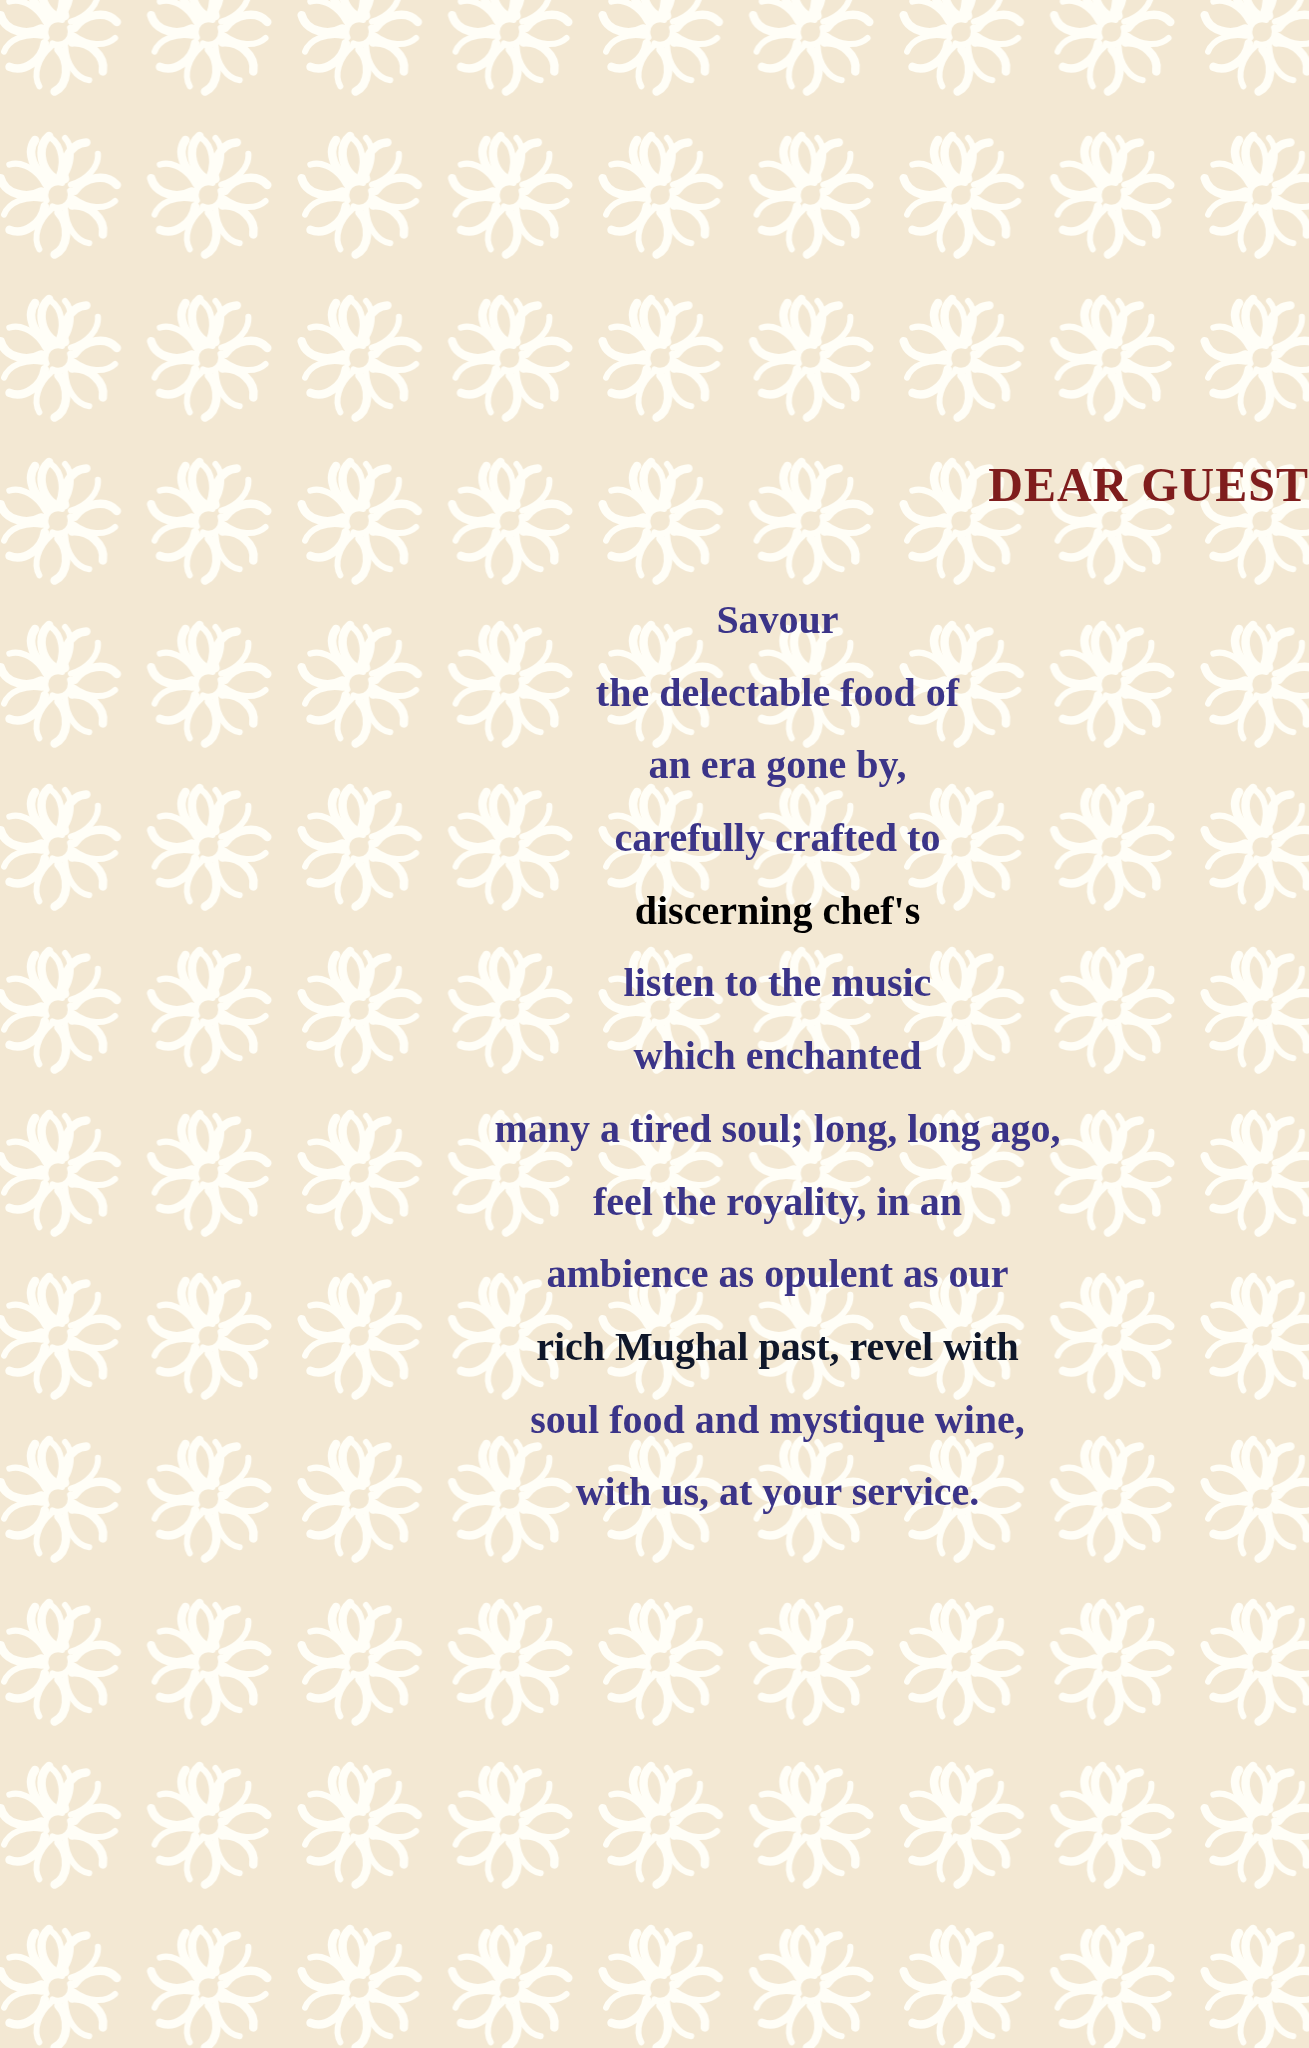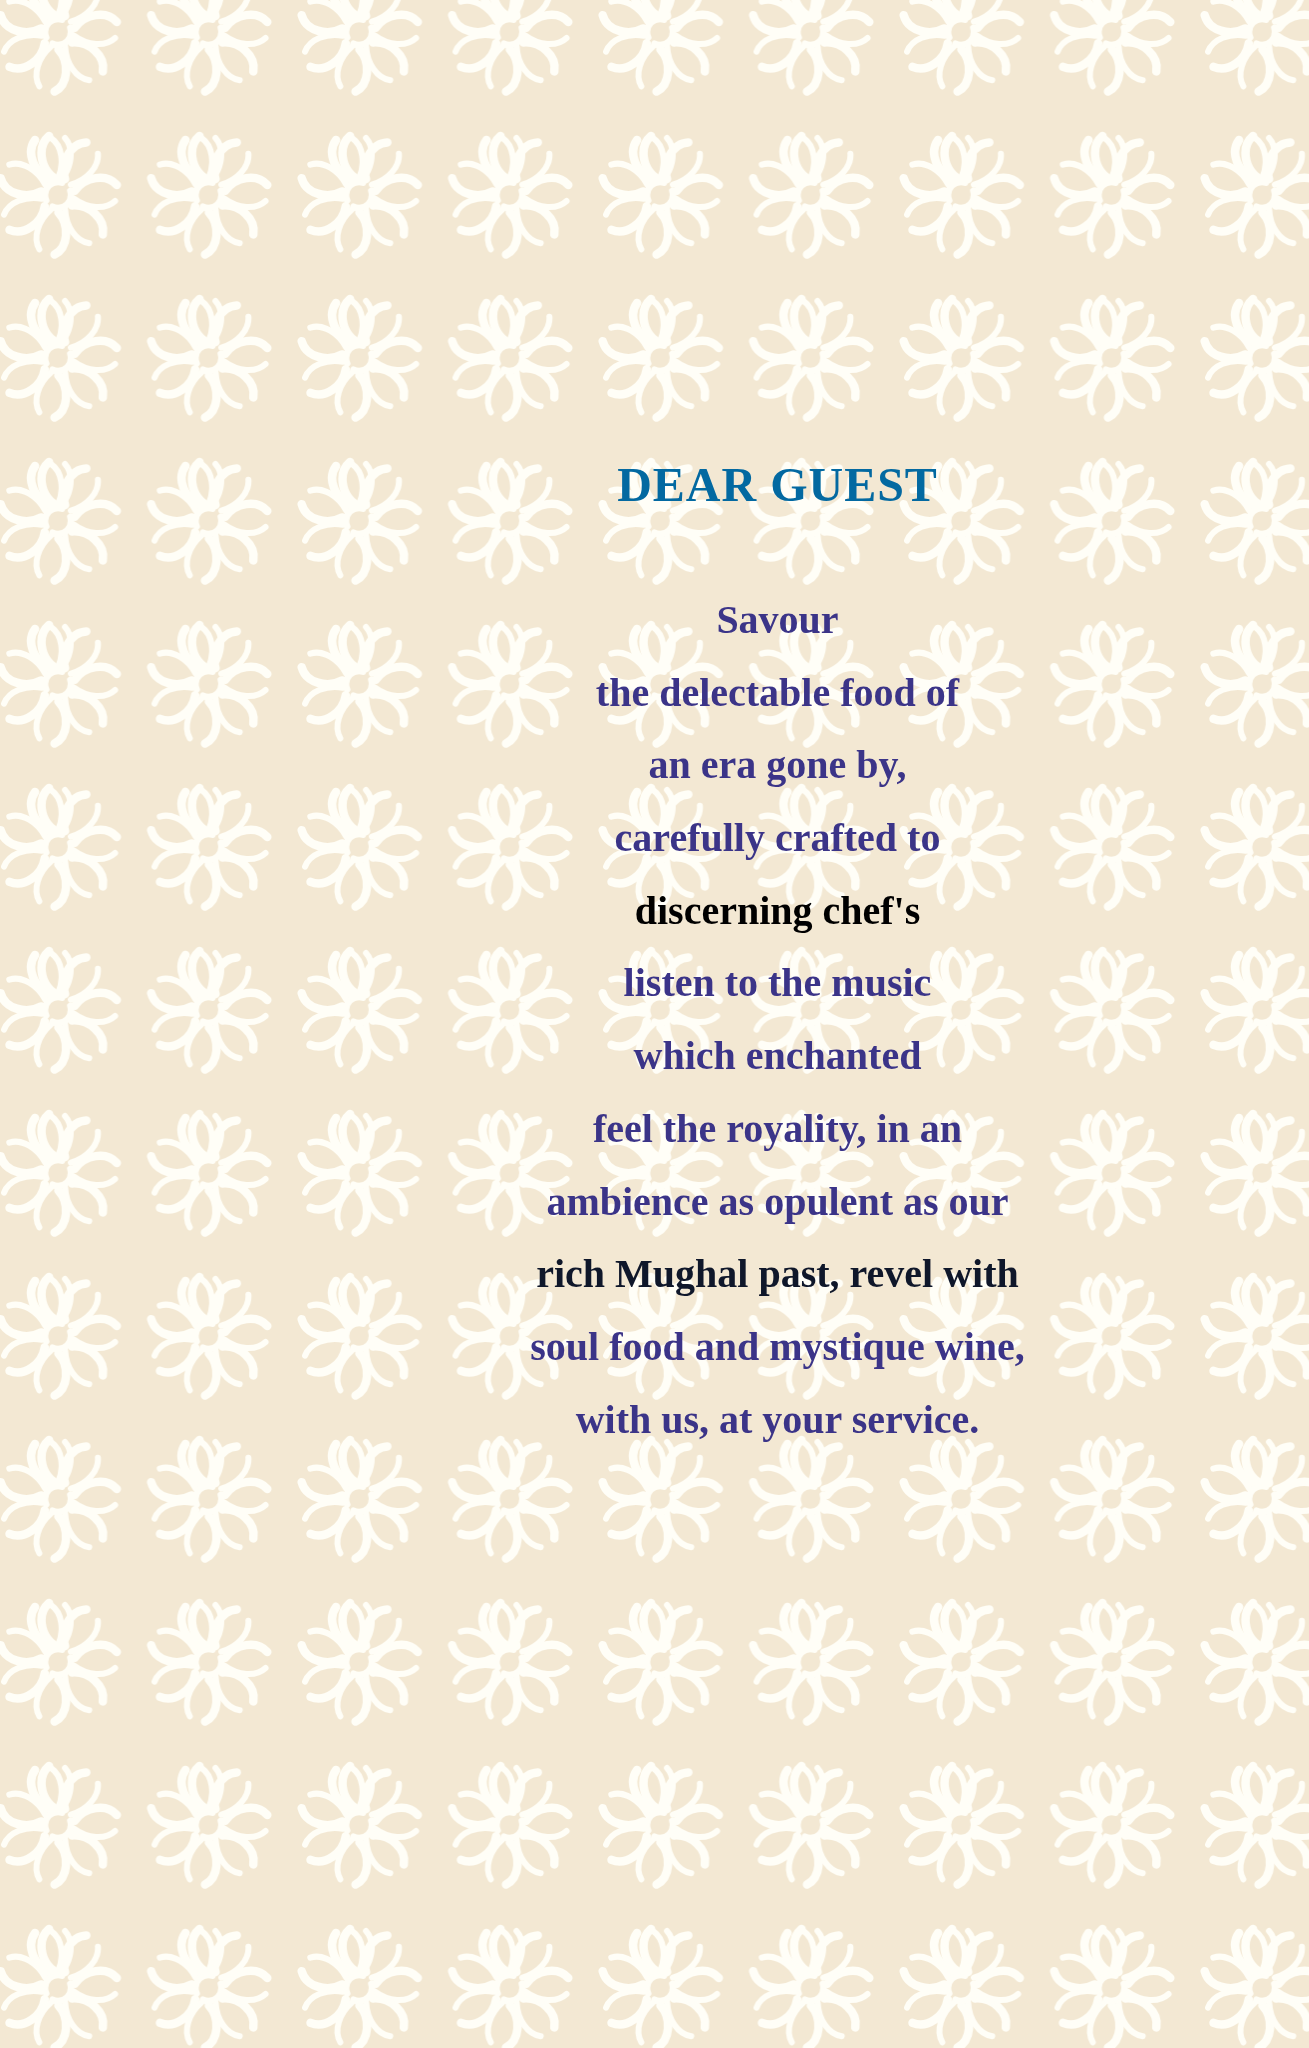--- a/index.html
+++ b/index.html
@@ -80,29 +80,30 @@
         <use href="#flower" x="-92.5" y="-131"></use>
         <use href="#flower" x="208.5" y="-131"></use>
         <use href="#flower" x="-92.5" y="195"></use>
         <use href="#flower" x="208.5" y="195"></use>
       </pattern>
     </defs>
     <rect x="0" y="0" width="1309" height="2048" fill="url(#fp)"></rect>
   </svg>
 
   <div class="text-col">
-    <h1 class="title" style="color: #0369a1;">DEAR GUEST</h1>
+    <h1 class="title" style="color: #7f1d1d; text-align: right;">DEAR GUEST</h1>
     <div class="poem">
       <div class="poem-line" style="color: rgb(59, 52, 136);">Savour</div>
       <div class="poem-line" style="color: rgb(59, 52, 136);">the delectable food of</div>
       <div class="poem-line" style="color: rgb(59, 52, 136);">an era gone by,</div>
       <div class="poem-line" style="color: rgb(59, 52, 136);">carefully crafted to</div>
       <div class="poem-line" style="color: #000000;">discerning chef's</div>
       <div class="poem-line" style="color: rgb(59, 52, 136);">listen to the music</div>
       <div class="poem-line" style="color: rgb(59, 52, 136);">which enchanted</div>
+      <div class="poem-line" style="color: rgb(59, 52, 136);">many a tired soul; long, long ago,</div>
       <div class="poem-line" style="color: rgb(59, 52, 136);">feel the royality, in an</div>
       <div class="poem-line" style="color: rgb(59, 52, 136); text-align: center;">ambience as opulent as our</div>
       <div class="poem-line" style="color: #0f172a;">rich Mughal past, revel with</div>
       <div class="poem-line" style="color: rgb(59, 52, 136); text-align: center;">soul food and mystique wine,</div>
       <div class="poem-line" style="color: rgb(59, 52, 136);">with us, at your service.</div>
     </div>
   </div>
 
 </div>
 

